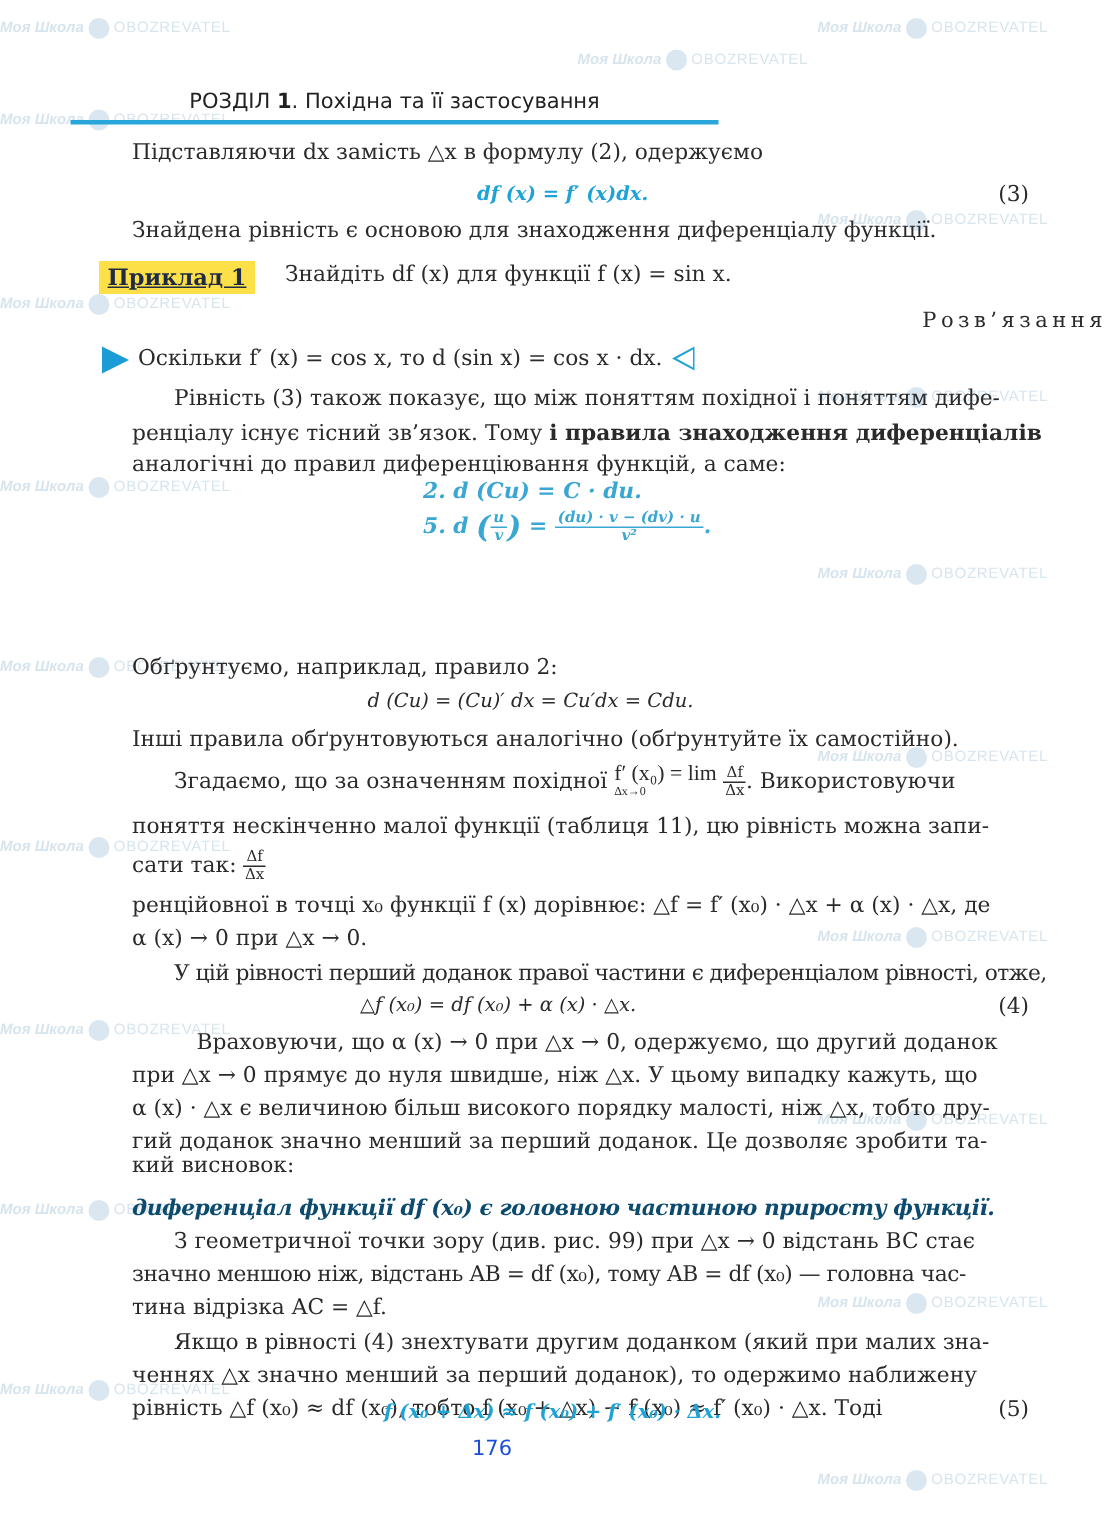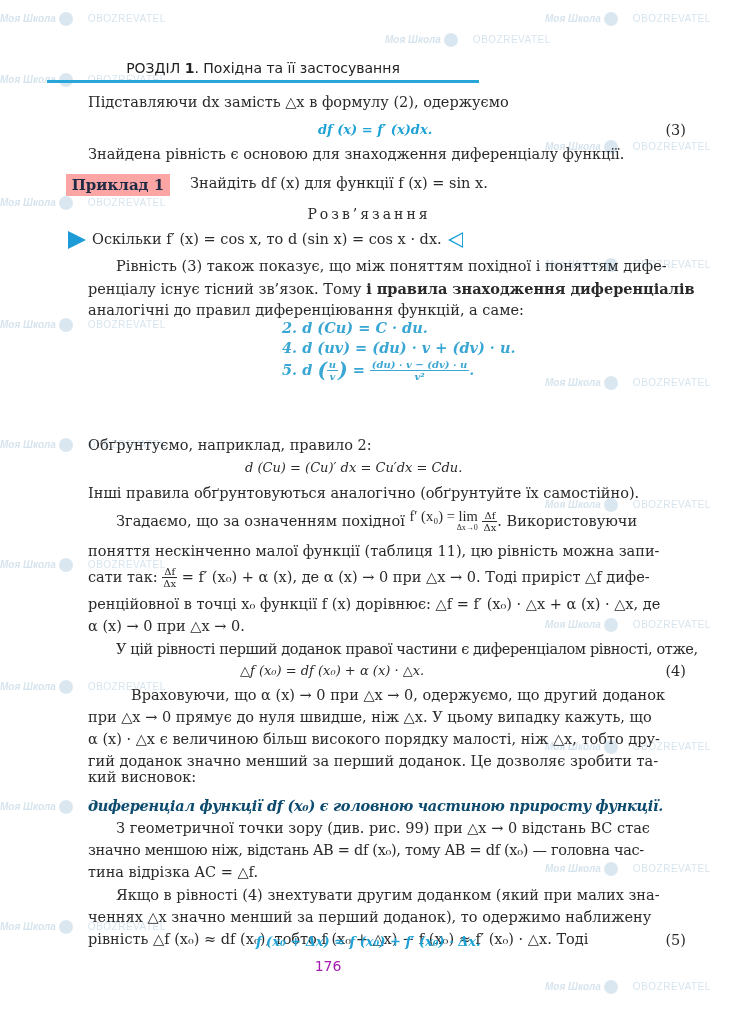--- a/index.html
+++ b/index.html
@@ -2,42 +2,42 @@
 <html><head>
 <meta charset="utf-8">
 <style>
   html, body { margin:0; padding:0; }
   body {
     width:738px; height:1024px; background:#ffffff; position:relative; overflow:hidden;
     font-family:"DejaVu Serif", serif; color:#2a2a2a;
   }
   .wm { position:absolute; color:#c9dbe8; font-family:"Liberation Sans", sans-serif; font-size:10px; font-style:italic; font-weight:bold; white-space:nowrap; opacity:0.75; pointer-events:none; }
   .wm .g { display:inline-block; width:14px; height:14px; border-radius:50%; background:#cfe0ec; vertical-align:middle; margin:0 3px; }
-  .wm .o { font-style:normal; font-weight:normal; letter-spacing:0.5px; font-size:10px;margin-left:12px; }
+  .wm .o { font-style:normal; font-weight:normal; letter-spacing:0.5px; font-size:10px; }
   .header { position:absolute; left:47px; top:60px; width:432px; text-align:center; font-family:"DejaVu Sans", sans-serif; font-size:14px; color:#222; }
   .header b { font-weight:bold; }
   .rule { position:absolute; left:47px; top:80px; width:432px; height:3px; background:#29a6d9; }
   .line { position:absolute; font-size:14.5px; white-space:nowrap; }
   .eq { position:absolute; font-size:13px; white-space:nowrap; font-style:italic; }
   .blue { color:#1fa3d6; font-weight:bold; }
   .eqnum { position:absolute; right:52px; font-size:14.5px; }
-  .example-box { position:absolute; left:66px; top:174px; width:104px; height:22px; background:#fca5a5; font-weight:bold; font-size:15px; line-height:22px; text-align:center; color:#1f2a44; }
-  .solution { position:absolute; left:0; width:738px; text-align:center; top:206px; font-size:14px; letter-spacing:3px; }
+  .example-box { position:absolute; left:66px; top:174px; width:104px; height:22px; background:#fde047; font-weight:bold; font-size:15px; line-height:22px; text-align:center; color:#1f2a44;text-decoration:underline; }
+  .solution { position:absolute; left:0; width:738px; text-align:right; top:206px; font-size:14px; letter-spacing:3px; }
   .tri { position:absolute; left:68px; top:231px; width:0; height:0; border-top:9px solid transparent; border-bottom:9px solid transparent; border-left:18px solid #1d9bd6; }
   .tri-end { display:inline-block; width:0; height:0; border-top:8px solid transparent; border-bottom:8px solid transparent; border-right:15px solid #1fa3d6; vertical-align:middle; margin-left:6px; position:relative; }
   .tri-end::after { content:""; position:absolute; left:3px; top:-6px; border-top:6px solid transparent; border-bottom:6px solid transparent; border-right:11px solid #fff; }
   .rules { position:absolute; left:282px; top:318px; font-size:14.5px; line-height:19.5px; color:#3aa6d3; font-weight:bold; font-style:italic; }
   .rules div { white-space:nowrap; }
   .frac { display:inline-block; vertical-align:middle; text-align:center; font-size:10px; line-height:11px; }
   .frac .num { display:block; border-bottom:1px solid currentColor; padding:0 2px; }
   .frac .den { display:block; }
   .lim { display:inline-block; vertical-align:top; text-align:center; line-height:12px;font-family:Liberation Serif, serif; }
   .lim .sub { display:block; font-size:8px; }
   .italic-blue { color:#0c4a6e; font-weight:bold; font-style:italic; }
-  .page-num { position:absolute; left:0; width:656px; text-align:center; top:958px; font-family:"DejaVu Sans", sans-serif; font-size:14px; color:#a21caf; }
+  .page-num { position:absolute; left:0; width:656px; text-align:center; top:958px; font-family:"DejaVu Sans", sans-serif; font-size:14px; color:#1d4ed8; }
 </style>
 </head>
 <body>
 
 <div>
   <div class="wm" style="left:0;top:12px"><span>Моя Школа</span><span class="g"></span><span class="o">OBOZREVATEL</span></div>
   <div class="wm" style="left:385px;top:33px"><span>Моя Школа</span><span class="g"></span><span class="o">OBOZREVATEL</span></div>
   <div class="wm" style="left:545px;top:12px"><span>Моя Школа</span><span class="g"></span><span class="o">OBOZREVATEL</span></div>
   <div class="wm" style="left:0;top:73px"><span>Моя Школа</span><span class="g"></span><span class="o">OBOZREVATEL</span></div>
   <div class="wm" style="left:545px;top:140px"><span>Моя Школа</span><span class="g"></span><span class="o">OBOZREVATEL</span></div>
@@ -70,36 +70,35 @@
 <div class="solution">Розв’язання</div>
 <div class="tri"></div>
 <div class="line" style="left:92px;top:231px"><span>Оскільки f′ (x) = cos x, то d (sin x) = cos x · dx.</span><span class="tri-end"></span></div>
 
 <div class="line" style="left:116px;top:258px">Рівність (3) також показує, що між поняттям похідної і поняттям дифе-</div>
 <div class="line" style="left:88px;top:280px"><span>ренціалу існує тісний зв’язок. Тому </span><b>і правила знаходження диференціалів</b></div>
 <div class="line" style="left:88px;top:302px">аналогічні до правил диференціювання функцій, а саме:</div>
 
 <div class="rules">
   <div>2. d (Cu) = C · du.</div>
-  <div>4. d (uv) = (du) · v + (dv) · u.</div>
   <div style="margin-top:2px">
     <span>5. d</span>
     <span style="font-size:20px;vertical-align:middle">(</span><span class="frac"><span class="num">u</span><span class="den">v</span></span><span style="font-size:20px;vertical-align:middle">)</span>
     = <span class="frac"><span class="num">(du) · v − (dv) · u</span><span class="den">v²</span></span>.
   </div>
 </div>
 
 <div class="line" style="left:88px;top:437px">Обґрунтуємо, наприклад, правило 2:</div>
 <div class="eq" style="left:245px;top:460px">d (Cu) = (Cu)′ dx = Cu′dx = Cdu.</div>
 <div class="line" style="left:88px;top:485px">Інші правила обґрунтовуються аналогічно (обґрунтуйте їх самостійно).</div>
 
-<div class="line" style="left:116px;top:510px"><span>Згадаємо, що за означенням похідної </span><span class="lim"><span>f′ (x₀) = lim</span><span class="sub" style="text-align:right">Δx→0</span></span> <span class="frac"><span class="num">Δf</span><span class="den">Δx</span></span><span>. Використовуючи</span></div>
+<div class="line" style="left:116px;top:510px"><span>Згадаємо, що за означенням похідної </span><span class="lim"><span>f′ (x₀) = lim</span><span class="sub" style="text-align:left">Δx→0</span></span> <span class="frac"><span class="num">Δf</span><span class="den">Δx</span></span><span>. Використовуючи</span></div>
 
 <div class="line" style="left:88px;top:543px">поняття нескінченно малої функції (таблиця 11), цю рівність можна запи-</div>
-<div class="line" style="left:88px;top:566px"><span>сати так: </span><span class="frac"><span class="num">Δf</span><span class="den">Δx</span></span><span> = f′ (x₀) + α (x),  де α (x) → 0 при △x → 0. Тоді приріст △f дифе-</span></div>
+<div class="line" style="left:88px;top:566px"><span>сати так: </span><span class="frac"><span class="num">Δf</span><span class="den">Δx</span></span></div>
 <div class="line" style="left:88px;top:596px">ренційовної в точці x₀ функції f (x) дорівнює: △f = f′ (x₀) · △x + α (x) · △x, де</div>
 <div class="line" style="left:88px;top:618px">α (x) → 0 при △x → 0.</div>
 
 <div class="line" style="left:116px;top:641px;letter-spacing:-0.4px">У цій рівності перший доданок правої частини є диференціалом рівності, отже,</div>
 <div class="eq" style="left:240px;top:663px">△f (x₀) = df (x₀) + α (x) · △x.</div>
 <div class="eqnum" style="top:663px">(4)</div>
 
 <div class="line" style="left:131px;top:687px">Враховуючи, що α (x) → 0 при △x → 0, одержуємо, що другий доданок</div>
 <div class="line" style="left:88px;top:709px">при △x → 0 прямує до нуля швидше, ніж △x. У цьому випадку кажуть, що</div>
 <div class="line" style="left:88px;top:731px">α (x) · △x є величиною більш високого порядку малості, ніж △x, тобто дру-</div>

